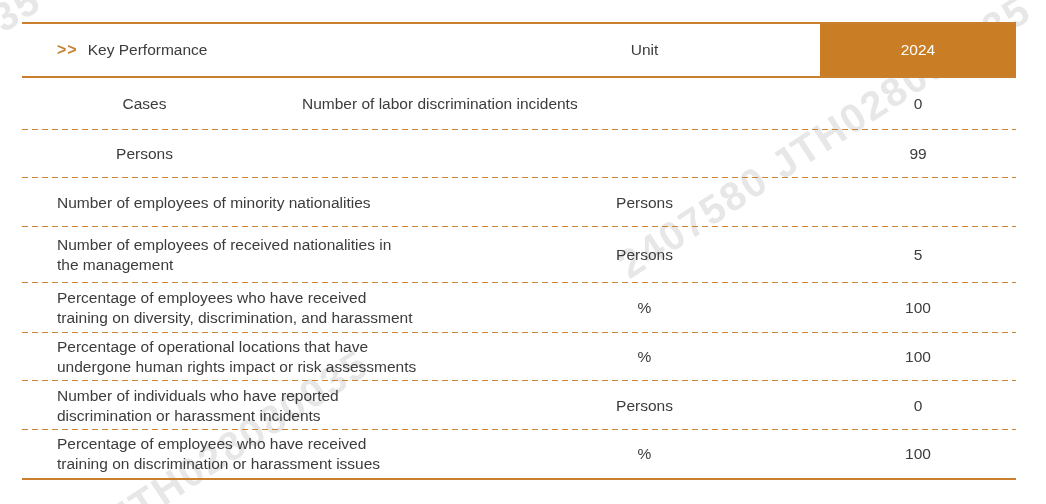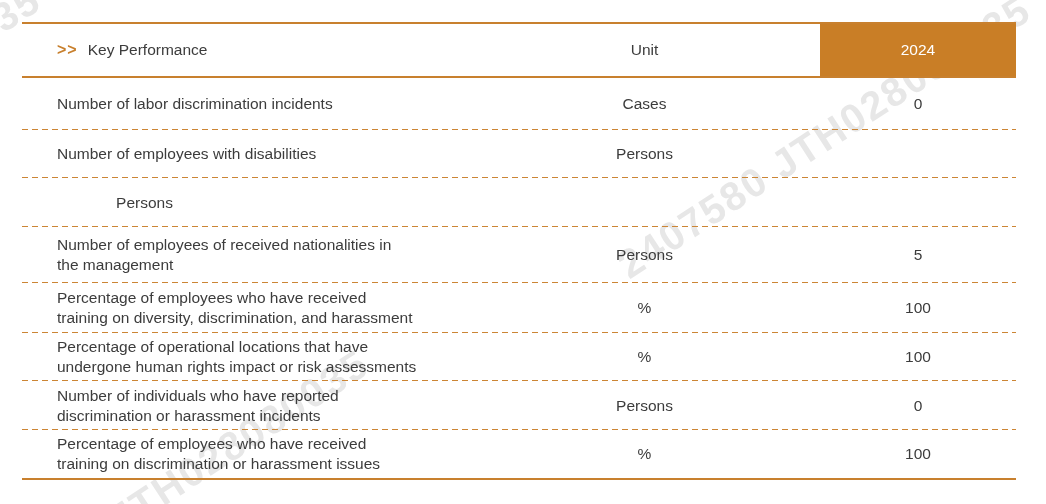--- a/index.html
+++ b/index.html
@@ -113,33 +113,34 @@
       <div class="cell metric-cell header-title">
         <span class="chevrons">&gt;&gt;</span>
         <span class="label">Key Performance</span>
       </div>
       <div class="cell unit-cell">Unit</div>
       <div class="spacer"></div>
       <div class="cell value-cell year-cell">2024</div>
     </div>
 
     <div class="trow dashed" style="height:52px">
+      <div class="cell unit-cell">Cases</div>
       <div class="cell metric-cell metric">Number of labor discrimination incidents</div>
-      <div class="cell unit-cell">Cases</div>
       <div class="spacer"></div>
       <div class="cell value-cell">0</div>
     </div>
 
     <div class="trow dashed" style="height:48px">
-      <div class="cell metric-cell metric">Number of employees with disabilities</div>
       <div class="cell unit-cell">Persons</div>
       <div class="spacer"></div>
+      <div class="cell value-cell">99</div>
     </div>
 
     <div class="trow dashed" style="height:49px">
+      <div class="cell metric-cell metric">Number of employees of minority nationalities</div>
       <div class="cell unit-cell">Persons</div>
       <div class="spacer"></div>
     </div>
 
     <div class="trow dashed" style="height:56px">
       <div class="cell metric-cell metric">Number of employees of received nationalities in
 the management</div>
       <div class="cell unit-cell">Persons</div>
       <div class="spacer"></div>
       <div class="cell value-cell">5</div>

